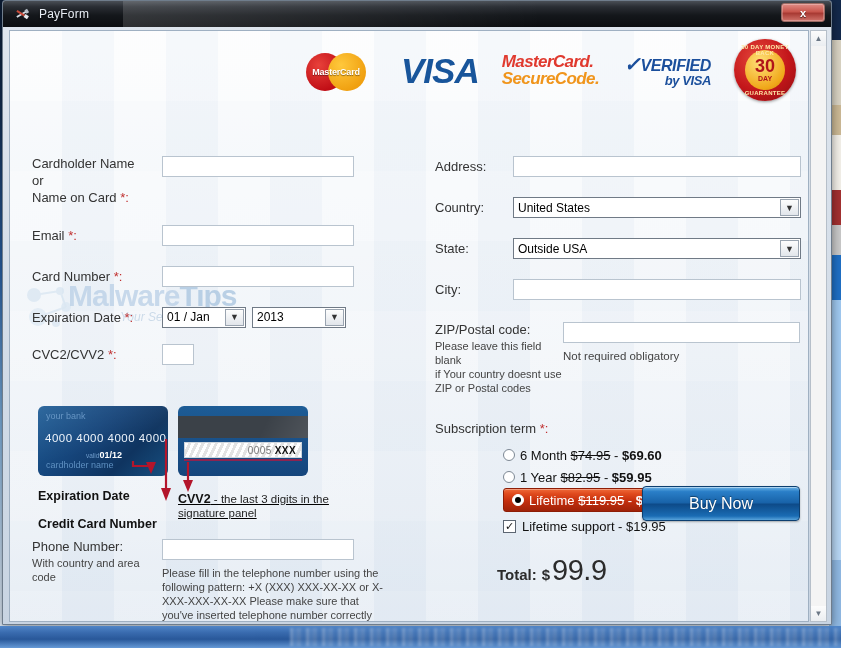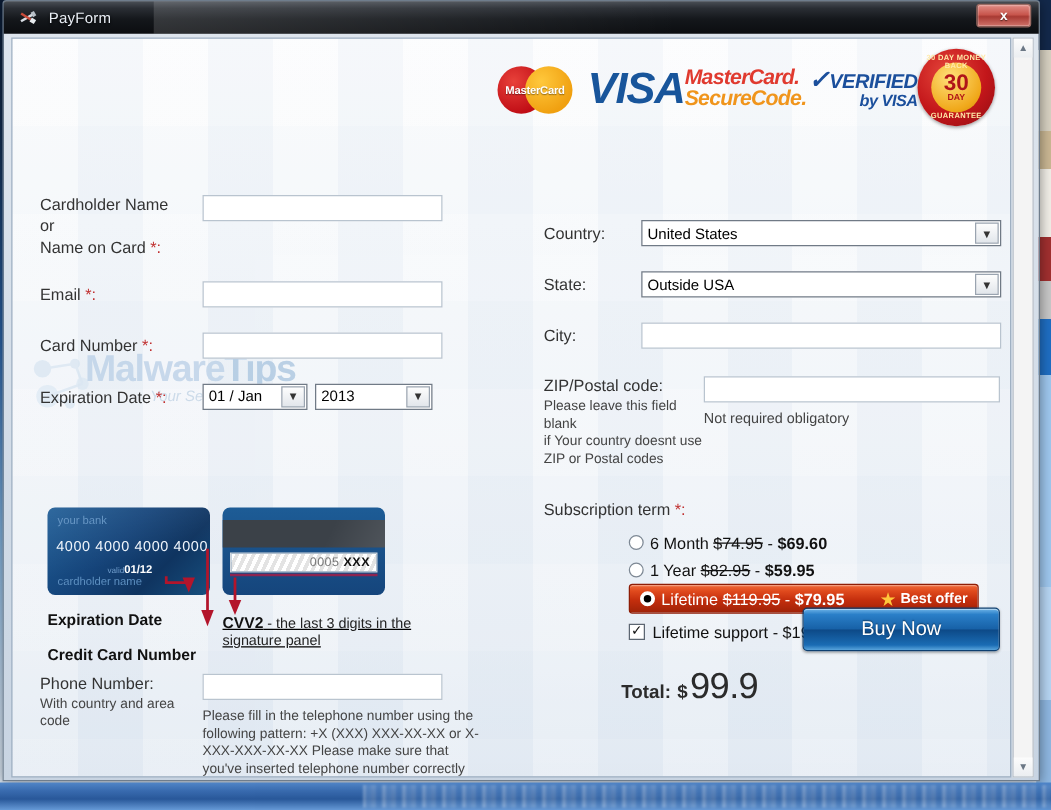--- a/index.html
+++ b/index.html
@@ -98,21 +98,21 @@
   
   .watermark { position:absolute; left:58px; top:248px; pointer-events:none; user-select:none; }
   .wm-main { font-size: 30px; font-weight: bold; color: #b9cfe6; opacity: .75; letter-spacing: -1px; }
   .wm-main .tips { color: #a8c4df; }
   .wm-sub { font-size: 12px; color: #c2d4e5; opacity:.8; margin-top: -3px; margin-left: 52px; font-style: italic; }
   .wm-mol { position:absolute; left:-48px; top:4px; opacity:.55; }
 
   .content { position: relative; z-index: 3; width: 100%; height: 100%; }
 
   
-  .logos { position:absolute; right: 12px; top: 8px; display:flex; align-items:center; gap: 0; height: 62px; }
+  .logos { position:absolute; right: 12px; top: 8px; display:flex; align-items:center; gap: 23px; height: 62px; }
   .mc-logo { position: relative; width: 72px; height: 44px; }
   .mc-c1, .mc-c2 { position:absolute; top:5px; width:38px; height:38px; border-radius:50%; }
   .mc-c1 { left:0; background: radial-gradient(circle at 34% 32%, #e8413a, #c00d15 72%); }
   .mc-c2 { left:22px; background: radial-gradient(circle at 34% 32%, #ffc83c, #f0a010 72%); }
   .mc-word {
     position:absolute; left:1px; top:19px; width:58px; z-index:3; color:#fff;
     font-size:9px; font-weight:bold; text-align:center; letter-spacing:-.2px;
     text-shadow: 0 1px 1px rgba(0,0,0,.45);
   }
   .visa-logo {
@@ -382,20 +382,27 @@
               <span class="sel-arrow">▼</span>
             </span>
             <span class="sel-wrap" style="margin-left:6px;">
               <select class="tsel" style="width:94px;">
                 <option>2013</option>
               </select>
               <span class="sel-arrow">▼</span>
             </span>
           </div>
 
+          <div class="field-row" style="margin-top:16px;">
+            <div class="flabel" style="width:130px; padding-top:3px;">
+              <span>CVC2/CVV2</span>
+              <span class="req">*:</span>
+            </div>
+            <input class="tinput small" value="" style="">
+          </div>
         </div>
 
         <div class="cards-area">
           <div style="display:flex; gap:10px;">
             <div class="cardgfx">
               <div class="card-front">
                 <div class="cf-bank">your bank</div>
                 <div class="cf-num">4000 4000 4000 4000</div>
                 <div class="cf-valid">
                   <span class="vlbl">valid</span><b>01/12</b>
@@ -444,20 +451,24 @@
             </div>
           </div>
           <div style="width:240px;">
             <input class="tinput" style="width: 192px;" value="">
             <div class="hint" style="margin-top:6px; width:230px;">Please fill in the telephone number using the following pattern: +X (XXX) XXX-XX-XX or X-XXX-XXX-XX-XX Please make sure that you've inserted telephone number correctly</div>
           </div>
         </div>
 
         <div class="col-right">
 
+          <div class="field-row">
+            <div class="flabel" style="width:78px; padding-top:3px;">Address:</div>
+            <input class="tinput" style="width: 288px;" value="">
+          </div>
 
           <div class="field-row" style="margin-top:20px;">
             <div class="flabel" style="width:78px; padding-top:3px;">Country:</div>
             <span class="sel-wrap">
               <select class="tsel" style="width:288px;">
                 <option>United States</option>
               </select>
               <span class="sel-arrow">▼</span>
             </span>
           </div>

